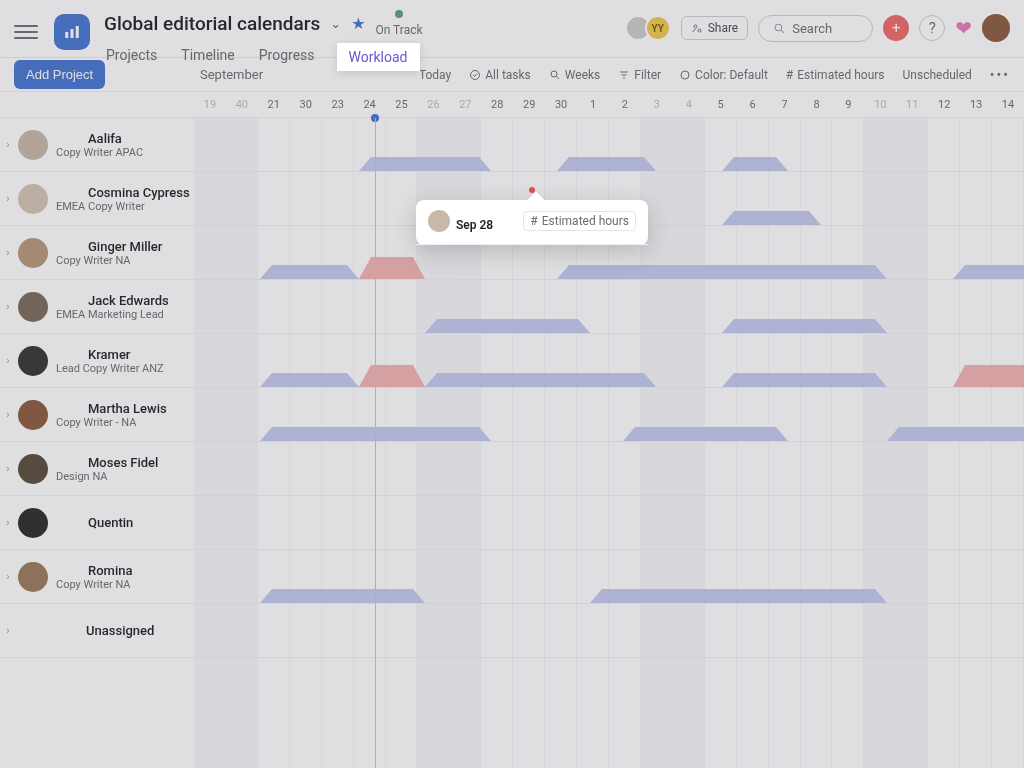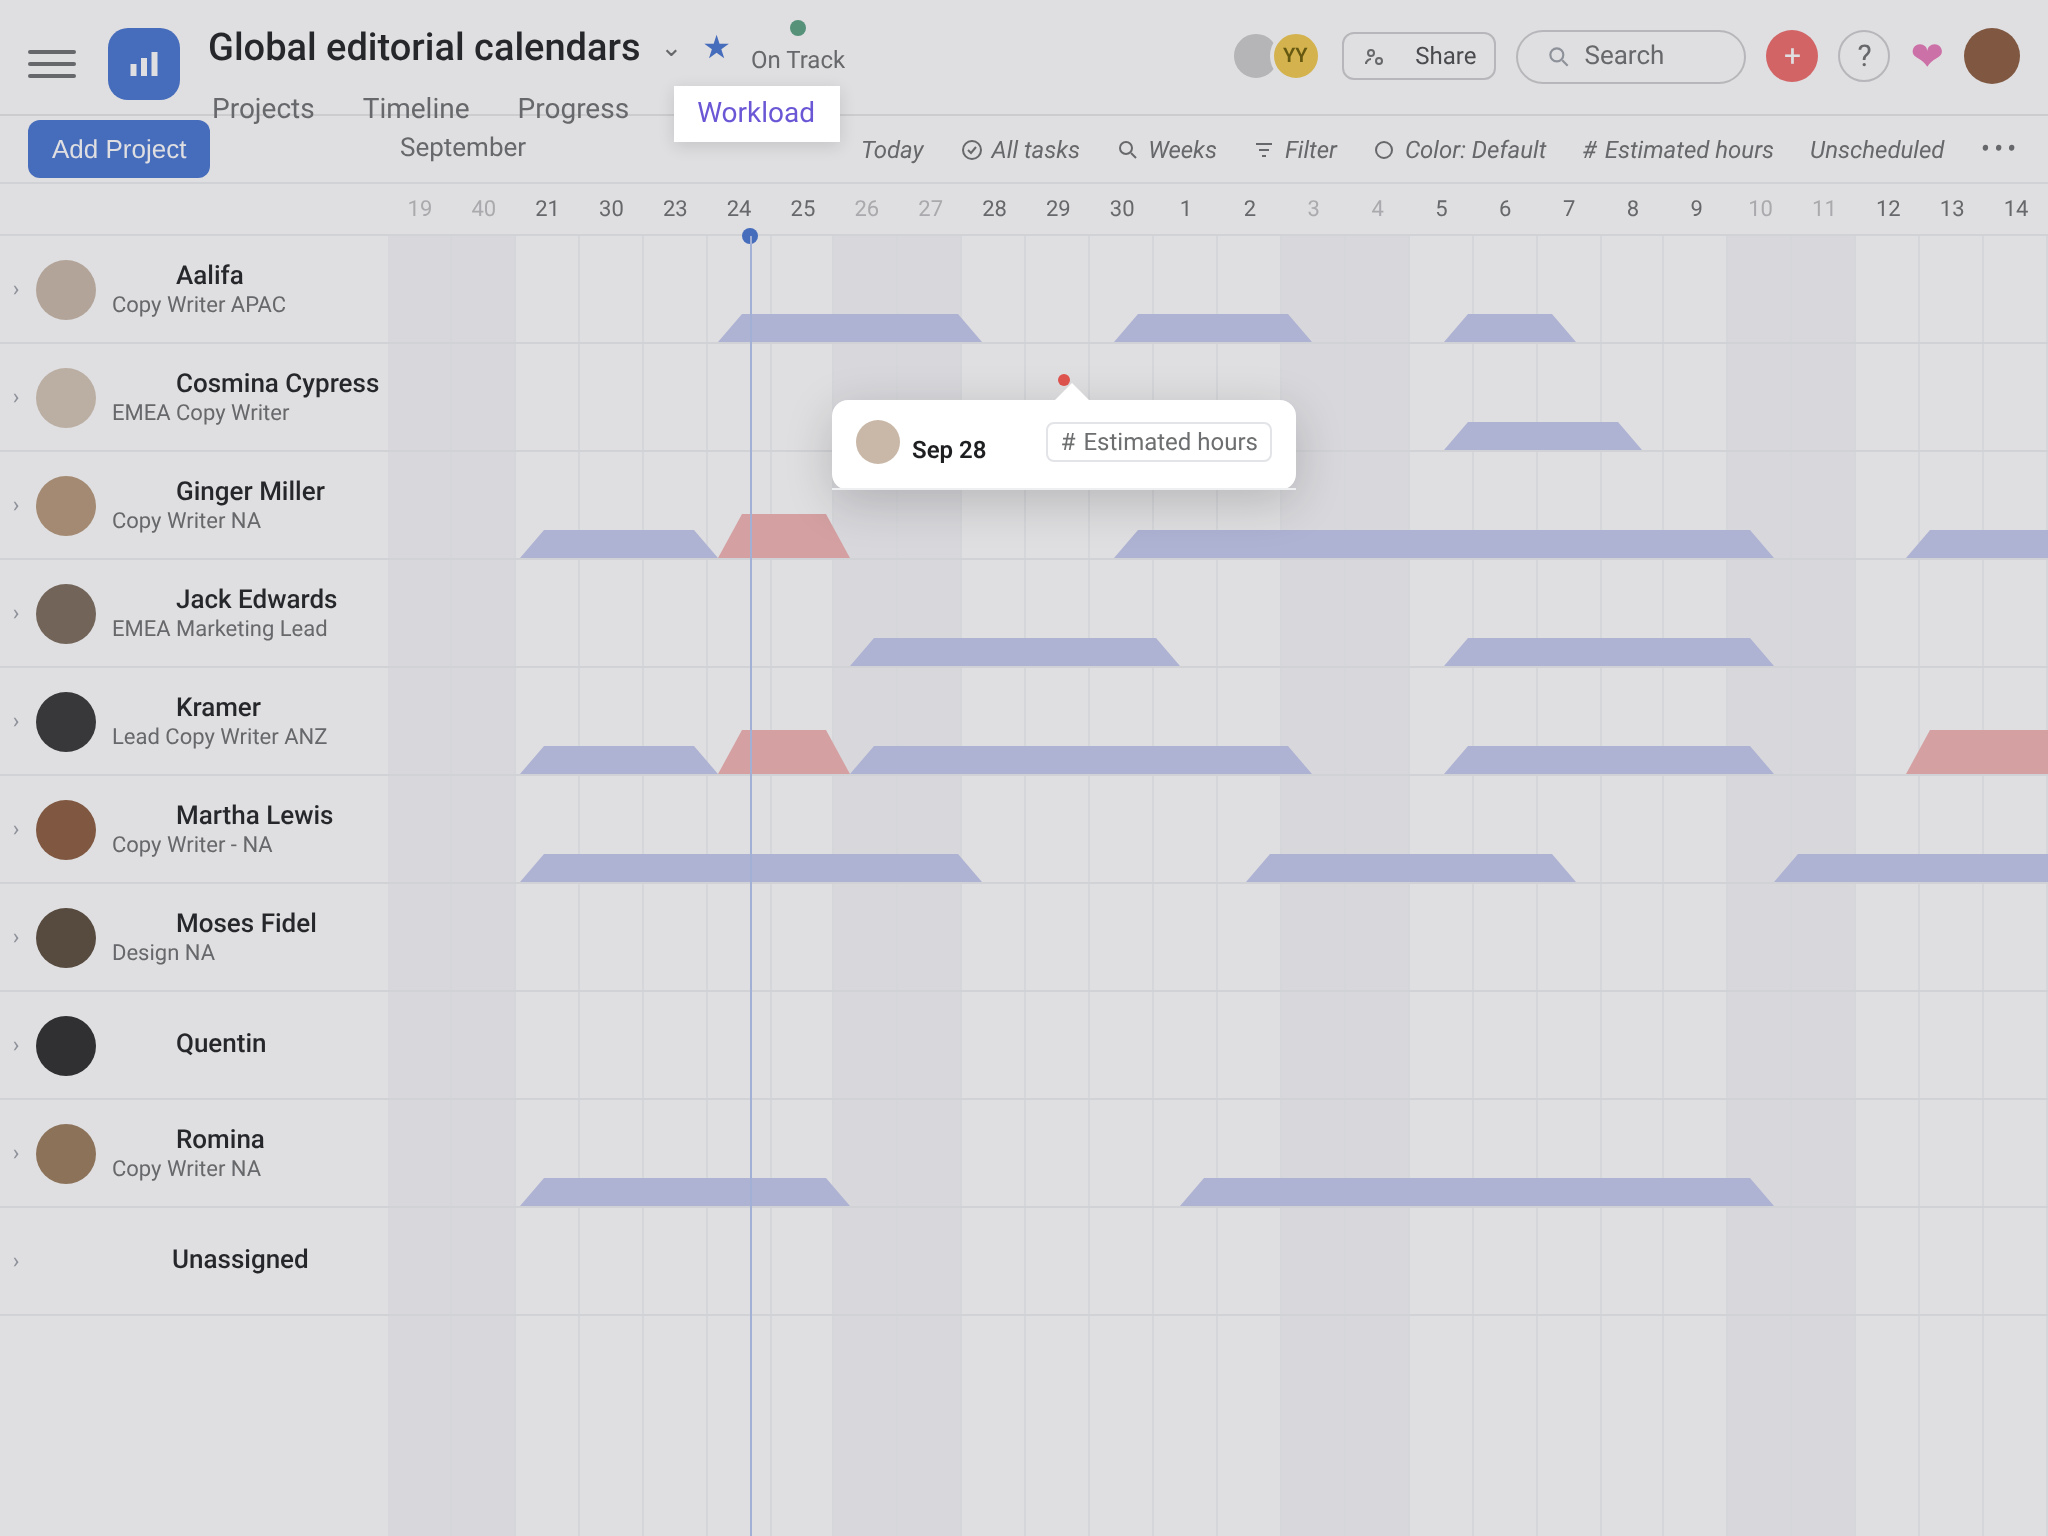--- a/index.html
+++ b/index.html
@@ -54,21 +54,21 @@
   .tabs { display:flex; gap:20px; margin-top:6px; font-size:14px; color:#6d6e6f; }
   .tab { padding:4px 2px; cursor:pointer; }
   .tab.active { color:#6a57d5; background:#fff; border-radius:0; padding:6px 12px; box-shadow:0 2px 8px rgba(0,0,0,0.12); position:relative; z-index:60; }
   .topbar-right {
     position:absolute; right:14px; top:14px;
     display:flex; align-items:center; gap:10px;
   }
   .avatar-pair { display:flex; }
   .avatar { width:26px; height:26px; border-radius:50%; background:#ccc; border:2px solid #fff; margin-left:-6px; }
   .avatar.yy { background:#f2c94c; color:#6b5b00; display:flex; align-items:center; justify-content:center; font-size:10px; font-weight:600; }
-  .share-btn { display:flex; align-items:center; gap:15px; border:1px solid #cfcfd1; border-radius:6px; padding:4px 9px; font-size:12px; color:#4a4b4d; cursor:pointer; }
+  .share-btn { display:flex; align-items:center; gap:5px; border:1px solid #cfcfd1; border-radius:6px; padding:4px 9px; font-size:12px; color:#4a4b4d; cursor:pointer; }
   .search {
     display:flex; align-items:center; gap:6px;
     border:1px solid #cfcfd1; border-radius:16px;
     padding:5px 14px; width:115px; color:#6d6e6f; font-size:13px;
   }
   .circ-btn { width:26px; height:26px; border-radius:50%; display:flex; align-items:center; justify-content:center; font-size:15px; cursor:pointer; }
   .circ-add { background:#f06a6a; color:#fff; }
   .circ-help { border:1px solid #cfcfd1; color:#6d6e6f; }
   .bird { color:#e879b9; font-size:20px; }
   .tb-avatar { width:28px; height:28px; border-radius:50%; background:#8b5a3c; }
@@ -81,21 +81,21 @@
     border-bottom:1px solid #edeff1;
     gap:18px;
     font-size:12px; color:#6d6e6f;
   }
   .add-project {
     background:#4573d2; color:#fff; border:none;
     border-radius:6px; padding:7px 12px; font-size:13px; cursor:pointer;
     margin-right:auto;
   }
   .month-label { position:absolute; left:200px; font-size:13px; color:#6d6e6f; }
-  .tool-item { display:flex; align-items:center; gap:4px; cursor:pointer;font-style:italic; }
+  .tool-item { display:flex; align-items:center; gap:4px; cursor:pointer; }
   .more-dots { letter-spacing:2px; font-size:14px; }
 
   
   .date-header {
     height: 26px;
     display:flex;
     padding-left:194px;
     border-bottom:1px solid #edeff1;
     position:relative;
   }

